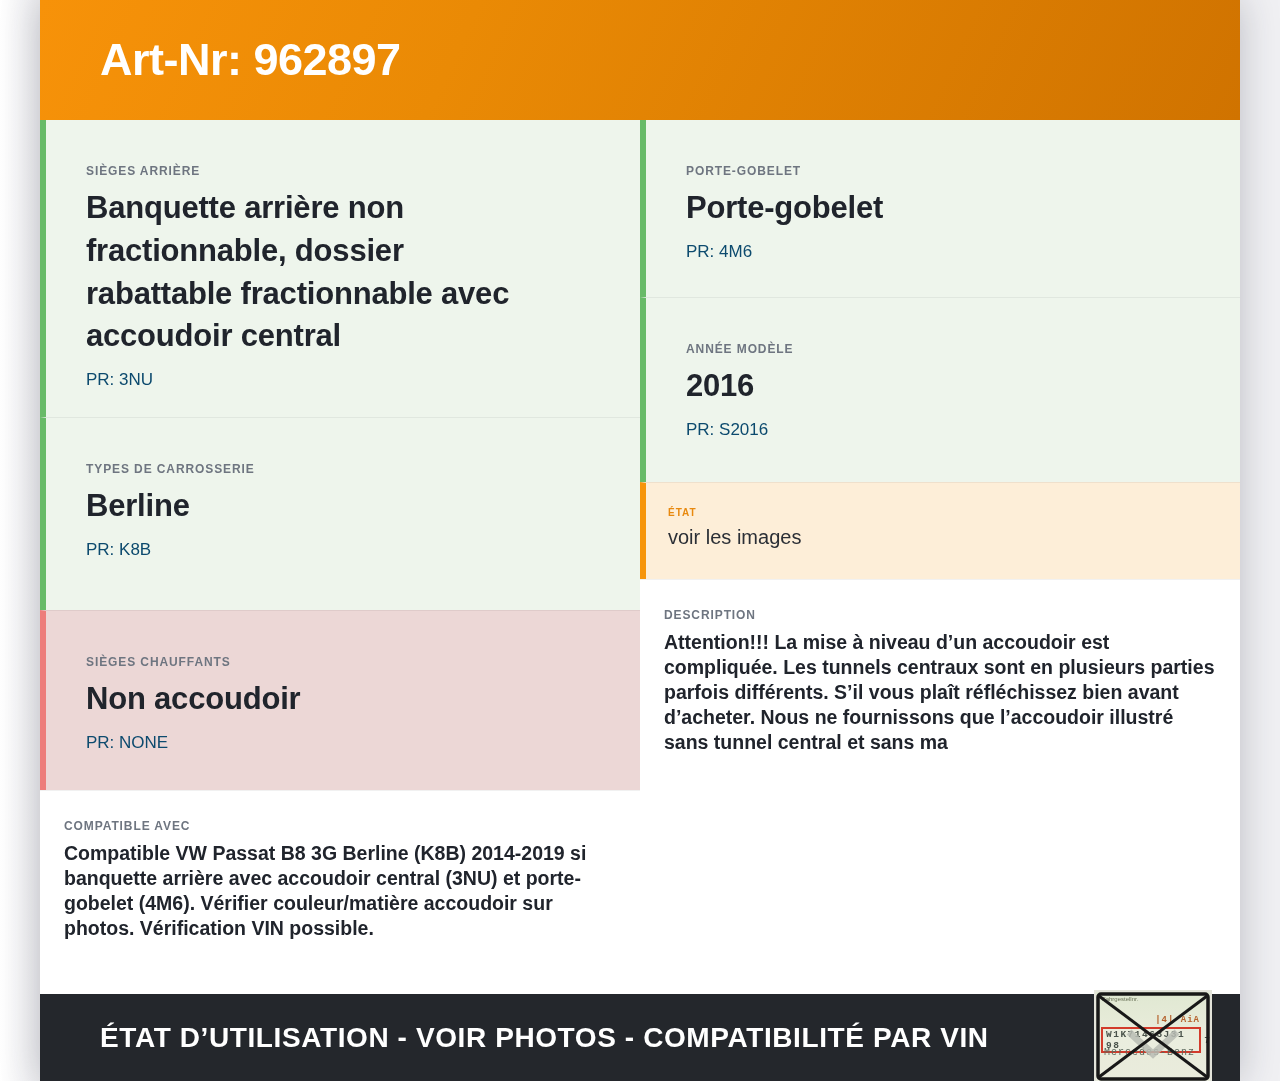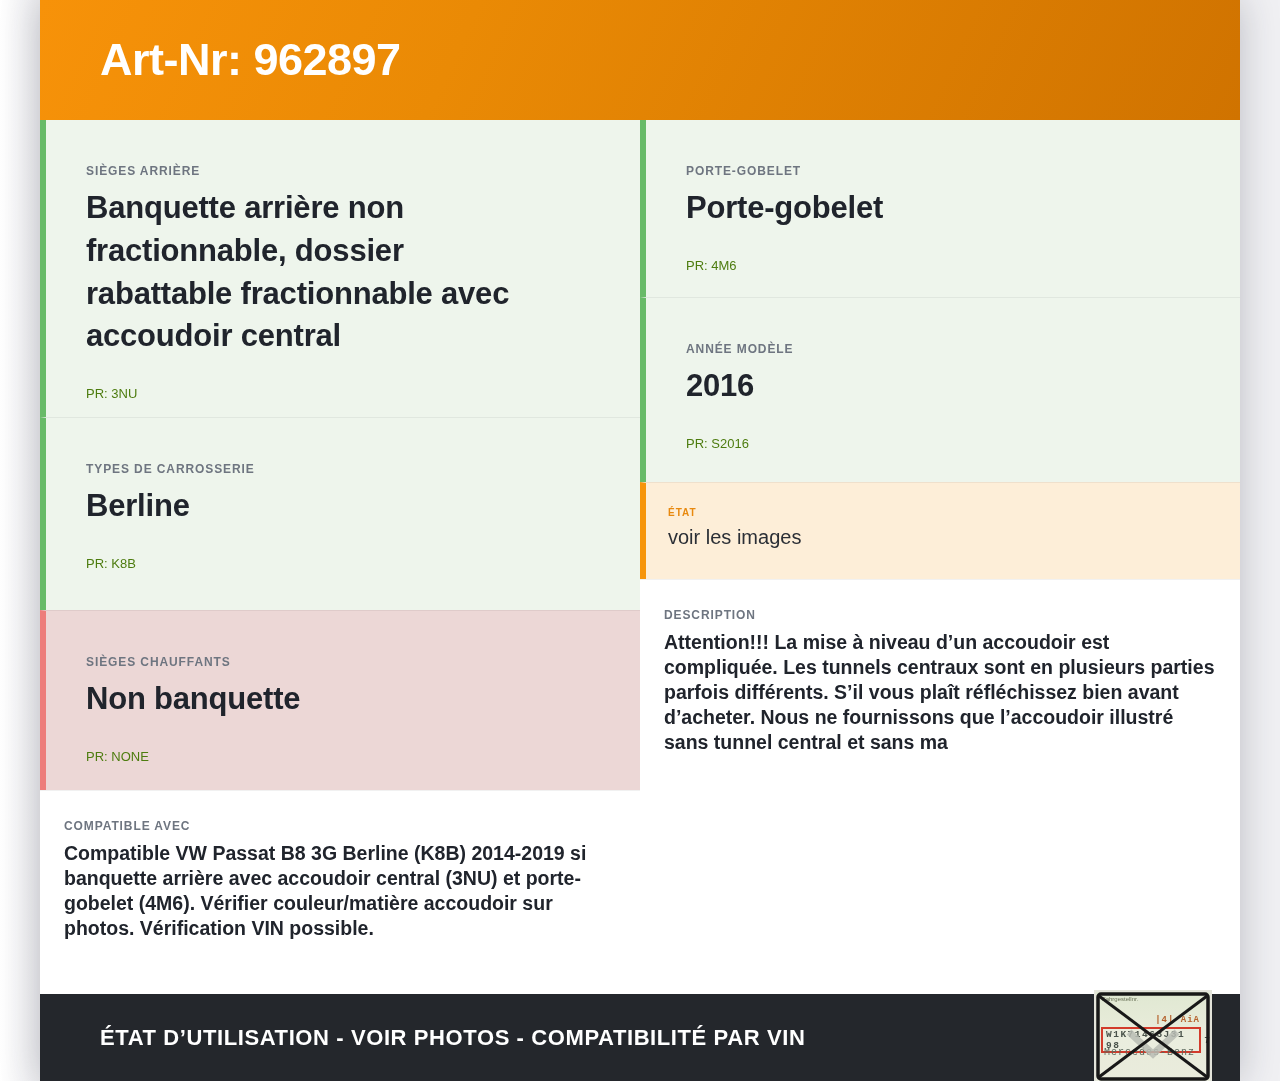--- a/index.html
+++ b/index.html
@@ -20,38 +20,38 @@
   .hdr h1 { color:#ffffff; font-size:45px; font-weight:700; letter-spacing:-.5px; }
 
   
   .cols { display:flex; width:1200px; }
   .col { width:600px; display:flex; flex-direction:column; }
 
   .card { width:600px; padding:44px 40px 0 40px; border-left:6px solid transparent; overflow:hidden; }
   .card + .card { border-top:1px solid rgba(0,0,0,.055); }
   .card .label { font-size:12px; font-weight:700; letter-spacing:.9px; color:#6e7580; text-transform:uppercase; }
   .card .title { font-size:31px; font-weight:700; color:#20242c; line-height:1.38; margin-top:9px; letter-spacing:-.2px; }
-  .card .pr { font-size:13px; color:#4d7c0f; margin-top:28px; }
+  .card .pr { font-size:17px; color:#0c4a6e; margin-top:12px; }
 
   .card.green { background:#eef5ec; border-left-color:#68ba68; }
   .card.red   { background:#ecd7d6; border-left-color:#ed7d7b; }
   .card.cream { background:#fdeed8; border-left-color:#f6950b; padding:24px 24px 0 22px; }
   .card.white { background:#ffffff; border-left:none; padding:28px 24px 0 24px; }
 
   .card.cream .label { color:#e8890f; font-size:10px; letter-spacing:1px; }
   .card.cream .value { font-size:20px; font-weight:500; color:#2b2f36; margin-top:8px; }
   .card.white .body  { font-size:19.5px; font-weight:700; color:#20242c; line-height:1.28; margin-top:8px; }
 
   .h297{height:297px} .h193{height:193px} .h180{height:180px} .h204{height:204px}
   .h177{height:177px} .h223{height:223px} .h185{height:185px} .h97{height:97px} .h192{height:192px}
   .narrow-title { max-width:470px; }
 
   
   .ftr { height:87px; background:#24272c; display:flex; align-items:center; padding-left:60px; }
-  .ftr .ftr-text { color:#ffffff; font-size:22px; font-weight:700; letter-spacing:.6px; text-transform:uppercase; }
+  .ftr .ftr-text { color:#ffffff; font-size:28px; font-weight:700; letter-spacing:.6px; text-transform:uppercase; }
 
   
   .stamp { position:absolute; right:30px; bottom:0; width:114px; height:89px;
     background:linear-gradient(#e0e8d2 0%, #e7ebd9 38%, #eaecdd 100%);
     outline:2px solid #e3e4da; z-index:3; overflow:hidden; }
   .stamp .s-label { position:absolute; top:4px; left:6px; font-size:6px; color:#6a7258; }
   .stamp .s-code { position:absolute; top:23px; right:10px; font-size:9px; font-weight:700;
     color:#b5622d; letter-spacing:1px; font-family:"Liberation Mono", monospace; }
   .stamp .s-vin-row { position:absolute; top:35px; left:5px; display:flex; align-items:center; }
   .stamp .s-vin { border:2px solid #d23b2b; padding:0 3px; font-family:"Liberation Mono", monospace;
@@ -80,21 +80,21 @@
           <h2 class="title narrow-title">Banquette arrière non fractionnable, dossier rabattable fractionnable avec accoudoir central</h2>
           <div class="pr">PR: 3NU</div>
         </section>
         <section class="card green h193">
           <div class="label">TYPES DE CARROSSERIE</div>
           <h2 class="title">Berline</h2>
           <div class="pr">PR: K8B</div>
         </section>
         <section class="card red h180">
           <div class="label">SIÈGES CHAUFFANTS</div>
-          <h2 class="title">Non banquette</h2>
+          <h2 class="title">Non accoudoir</h2>
           <div class="pr">PR: NONE</div>
         </section>
         <section class="card white h204">
           <div class="label">COMPATIBLE AVEC</div>
           <div class="body">Compatible VW Passat B8 3G Berline (K8B) 2014-2019 si banquette arrière avec accoudoir central (3NU) et porte-gobelet (4M6). Vérifier couleur/matière accoudoir sur photos. Vérification VIN possible.</div>
         </section>
       </div>
 
       <div class="col">
         <section class="card green h177">

